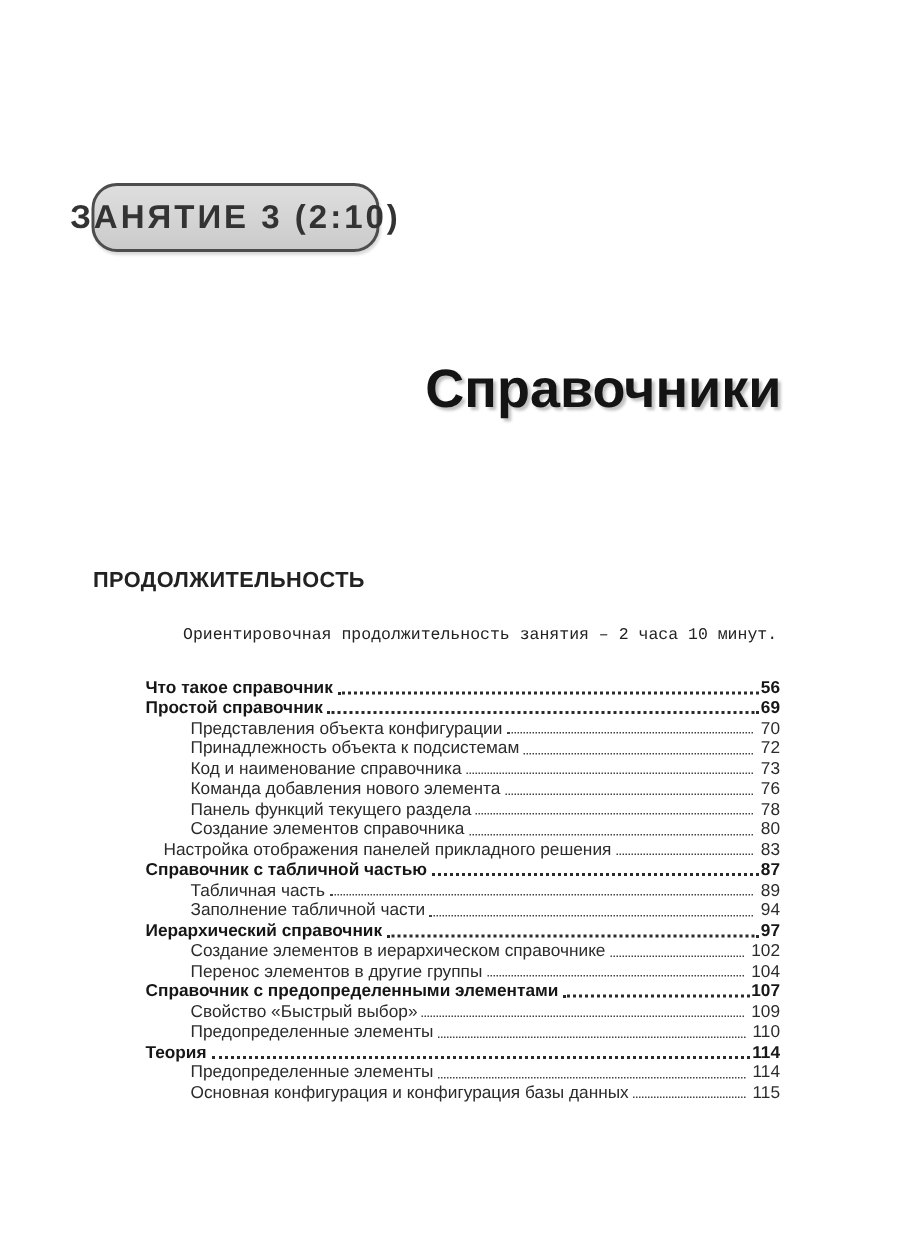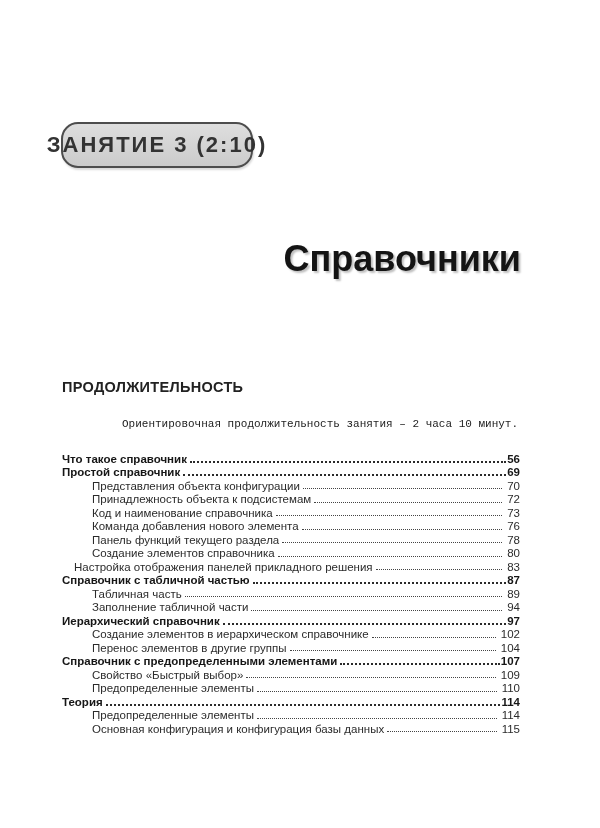--- a/index.html
+++ b/index.html
@@ -70,21 +70,21 @@
     font-size: 11.5px;
     color: #2b2b2b;
     white-space: nowrap;
   }
   .toc-row.bold {
     font-weight: bold;
     color: #161616;
   }
   .toc-row.lvl1 { padding-left: 12px; }
   .toc-row.lvl2 { padding-left: 30px; }
-  .toc-label { flex: 0 0 auto; padding-right: 2px; }
+  .toc-label { flex: 0 0 auto; padding-right: 2px; margin-left: 35px; }
   .toc-leader {
     flex: 1 1 auto;
     border-bottom: 1.5px dotted var(--leader-color,#444444);
     margin: 0 1px 2.5px 1px;
     min-width: 8px;
   }
   .toc-row.bold .toc-leader {
     border-bottom: 2px dotted #2a2a2a;
     margin-bottom: 2px;
   }

